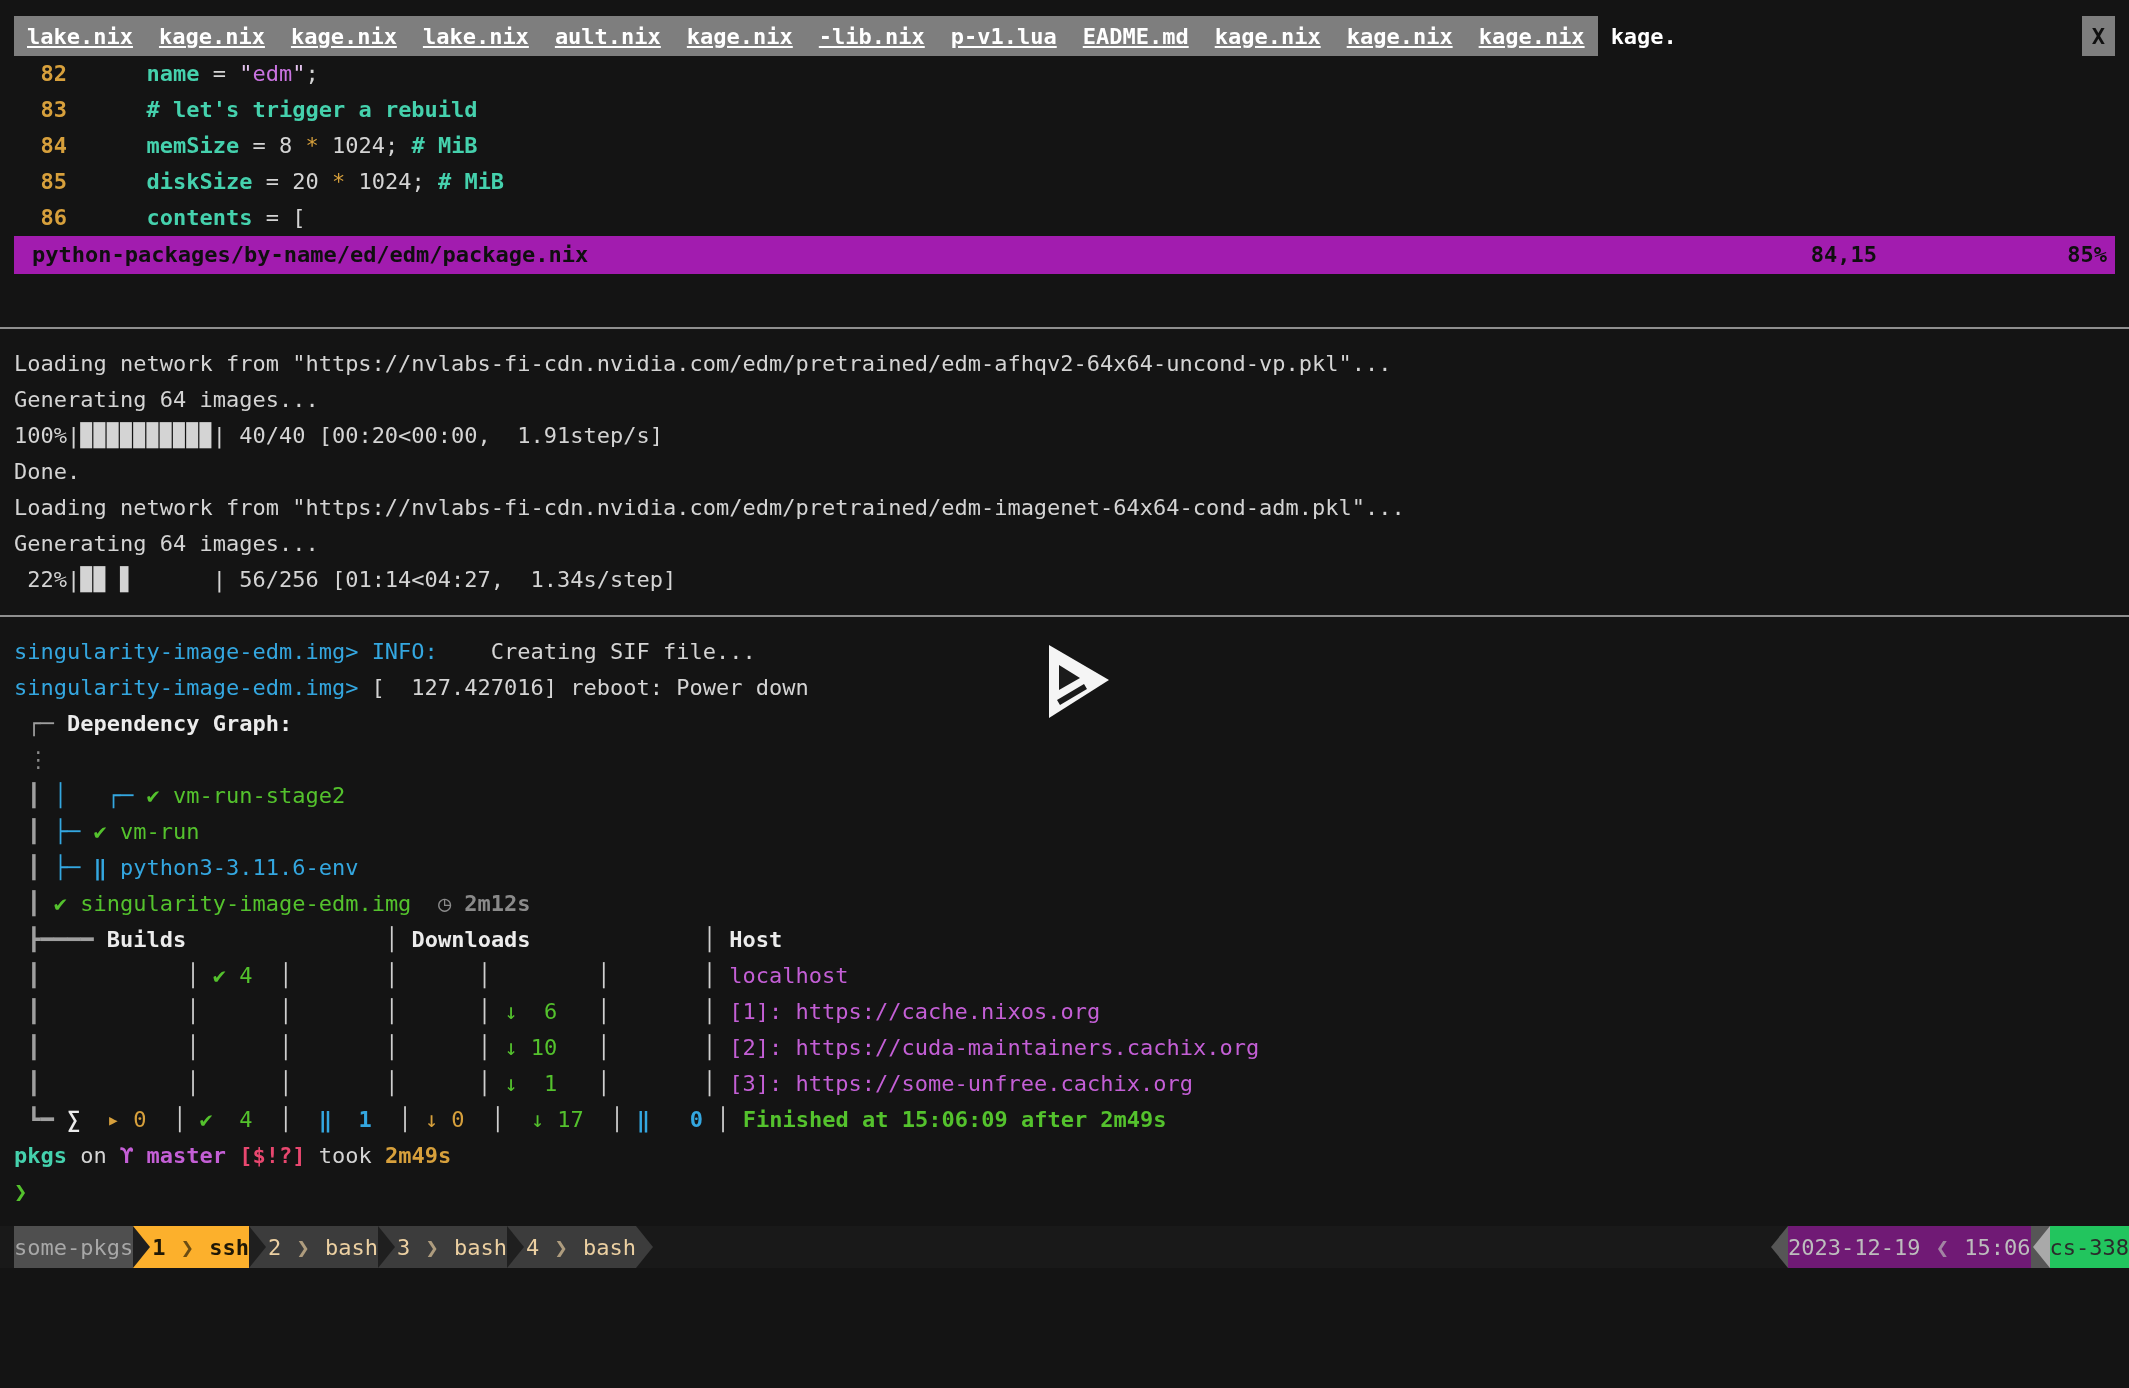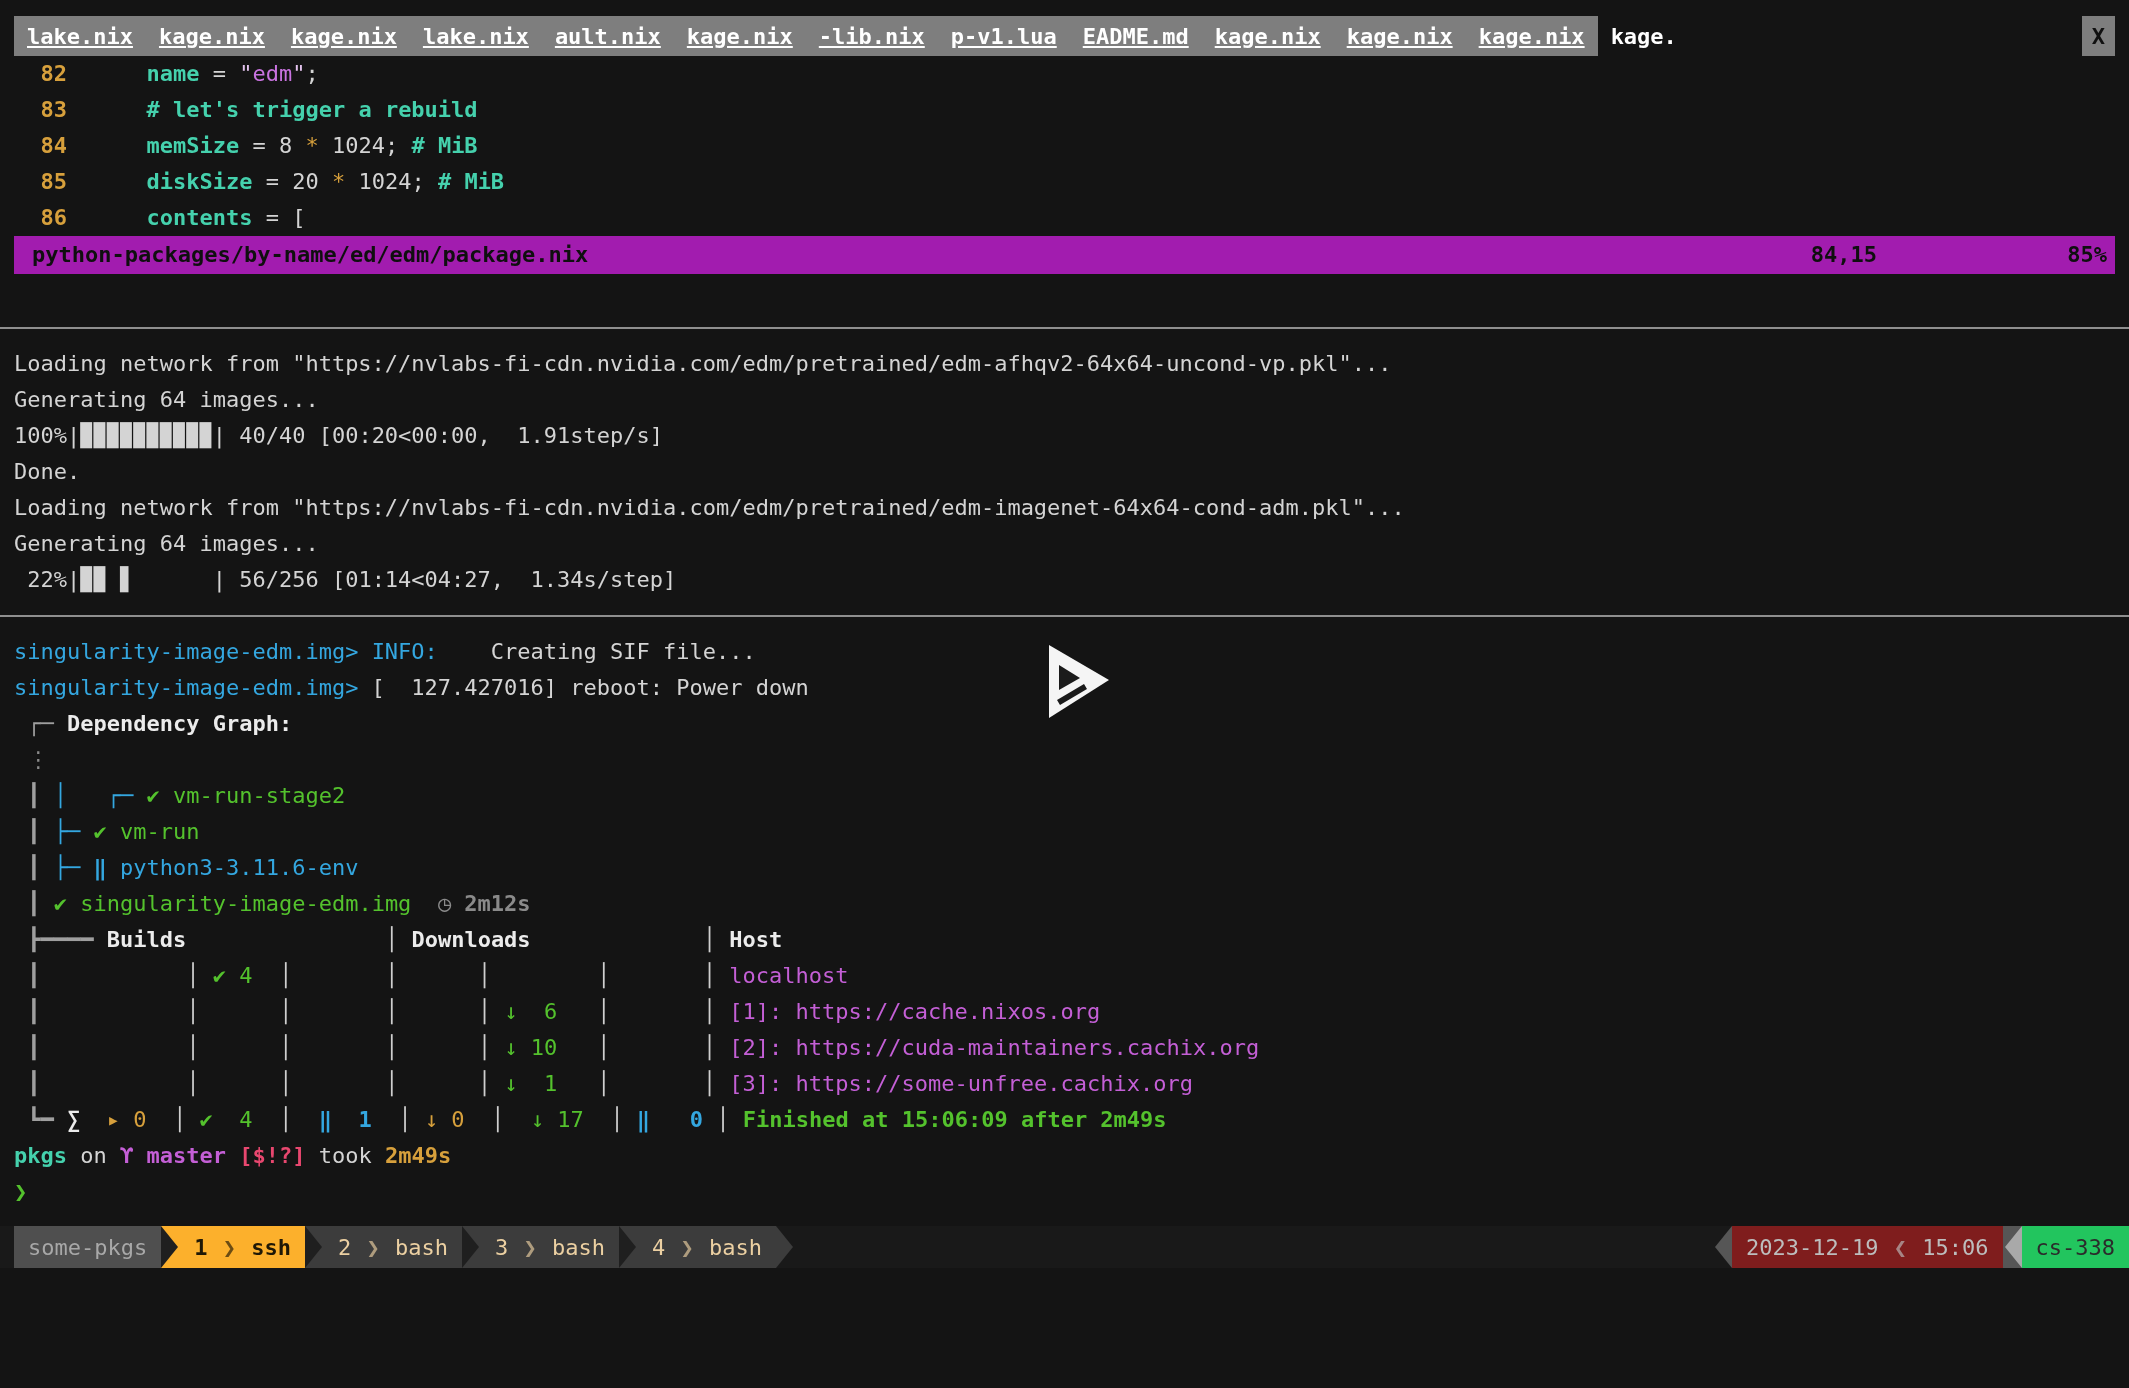--- a/index.html
+++ b/index.html
@@ -51,21 +51,21 @@
   .rail{color:var(--rail);font-weight:bold;}
   .sep{color:var(--sep);}
   .dim{color:var(--dim);}
   .dim-b{color:var(--dim);font-weight:bold;}
   .white-b{color:#ececec;font-weight:bold;}
 
   
   .statusbar{margin-top:16px;height:42px;background:#191919;display:flex;align-items:stretch;padding-left:14px;}
   .bar-left{display:flex;flex:1;}
   .bar-right{display:flex;}
-  .tseg{display:flex;align-items:center;padding:0 14px;white-space:pre;}
+  .tseg{display:flex;align-items:center;padding:0 0;white-space:pre;}
   .tseg .chev{opacity:0.65;font-weight:normal;padding:0 2px;}
   .tarrow{width:19px;display:flex;align-items:center;justify-content:flex-start;}
   .tri{width:0;height:0;border-top:21px solid transparent;border-bottom:21px solid transparent;}
   .tri-right{border-left:17px solid transparent;}
   .tri-left{border-right:17px solid transparent;margin-left:2px;}
 
   .cursor{position:absolute;left:1046px;top:644px;}
 </style>
 </head>
 <body>
@@ -166,21 +166,21 @@
       </div>
       <div class="tseg" style="background: rgb(60, 60, 60); color: rgb(236, 208, 162);"><span>4 </span><span class="chev">❯</span><span> bash</span></div>
       <div class="tarrow" style="background: rgb(25, 25, 25);">
         <div class="tri tri-right" style="border-left-color: rgb(60, 60, 60);"></div>
       </div>
     </div>
   <div class="bar-right">
       <div class="tarrow" style="background: rgb(25, 25, 25);">
         <div class="tri tri-left" style="border-right-color: rgb(86, 86, 86);"></div>
       </div>
-      <div class="tseg" style="background: #7f1d1d; color: rgb(189, 189, 189);"><span>2023-12-19 </span><span class="chev">❮</span><span> 15:06</span></div>
+      <div class="tseg" style="background: #701a75; color: rgb(189, 189, 189);"><span>2023-12-19 </span><span class="chev">❮</span><span> 15:06</span></div>
       <div class="tarrow" style="background: rgb(86, 86, 86);">
         <div class="tri tri-left" style="border-right-color: rgb(169, 169, 169);"></div>
       </div>
       <div class="tseg" style="background: #22c55e; color: rgb(43, 43, 43);"><span>cs-338</span></div>
     </div>
 </div>
 
 <svg class="cursor" width="66" height="76" viewBox="0 0 66 76">
   <polygon points="3,1 63,36 3,74" fill="#f5f5f5"></polygon>
   <polygon points="13,21 34,34 13,46" fill="#1b1b1b"></polygon>

